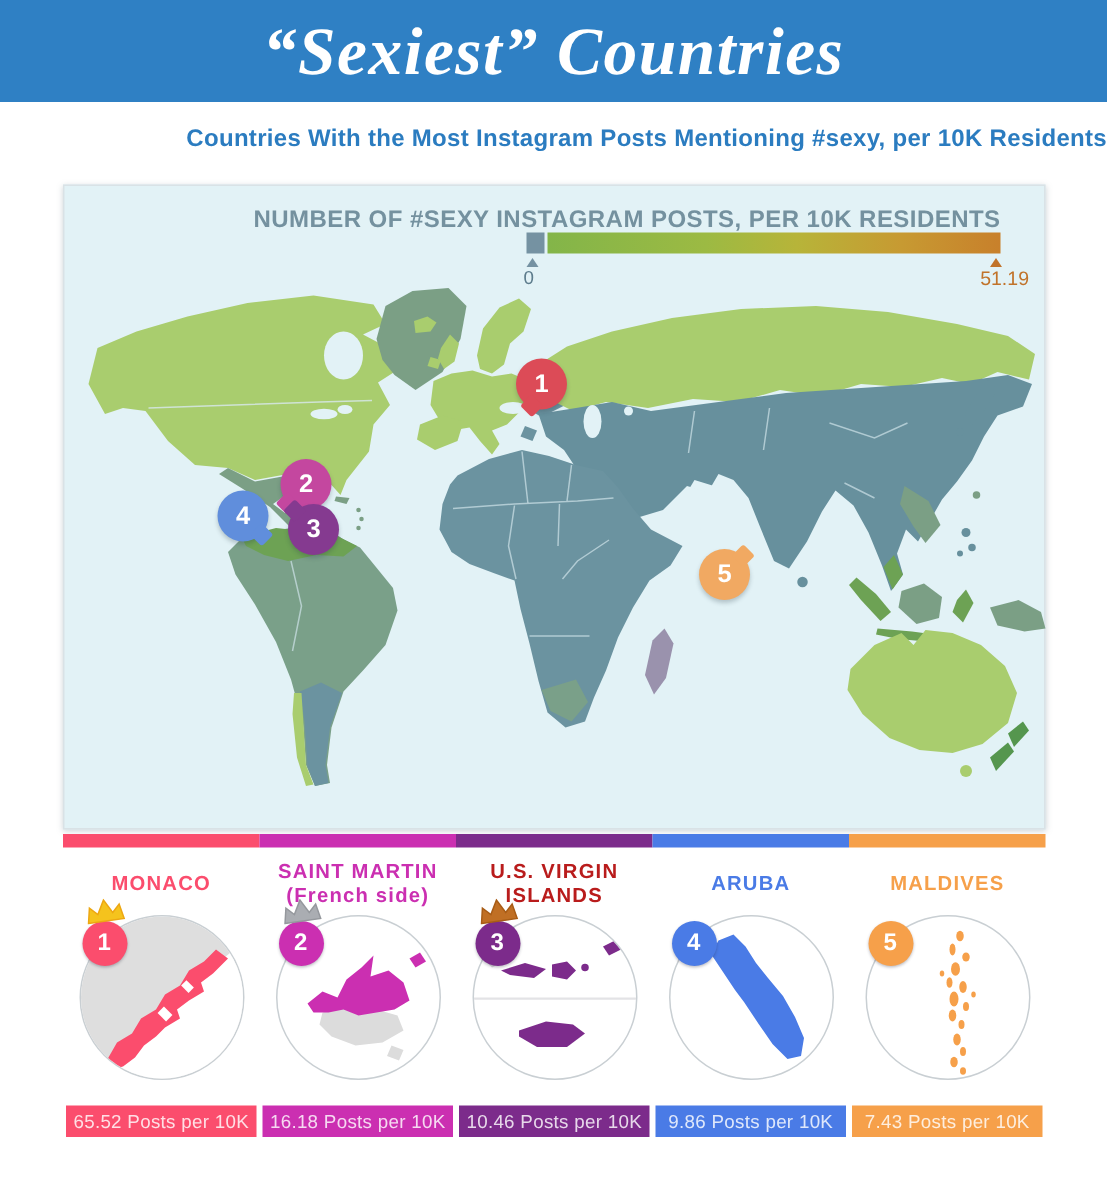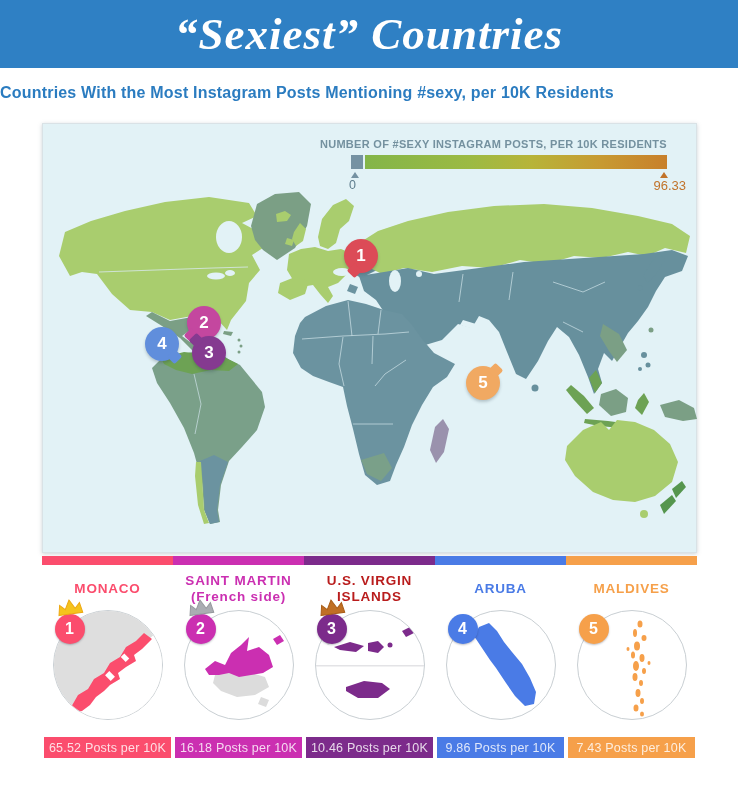--- a/index.html
+++ b/index.html
@@ -4,32 +4,32 @@
 <style>
   * { margin:0; padding:0; box-sizing:border-box; }
   body { background:#ffffff; font-family:"Liberation Sans", sans-serif; }
   .page { position:relative; width:738px; height:802px; background:#fff; overflow:hidden; }
 
   
   .header { position:absolute; left:0; top:0; width:738px; height:68px; background:#2f80c4;
             display:flex; align-items:center; justify-content:center; }
   .header-title { color:#ffffff; font-family:"Liberation Serif", serif; font-style:italic;
             font-weight:700; font-size:45px; letter-spacing:1px; }
-  .subtitle { position:absolute; left:0; top:84px; width:738px; text-align:left;
+  .subtitle { position:absolute; left:0; top:84px; width:738px; text-align:right;
             color:#2b7cc0; font-weight:700; font-size:16px; letter-spacing:0.2px; }
 
   
   .map-panel { position:absolute; left:42px; top:123px; width:655px; height:430px;
             background:#e2f2f6; border:1px solid #d9e2e6; box-shadow:0 1px 4px rgba(110,125,135,0.35); }
   .map-svg { position:absolute; left:0; top:0; }
 
   
   .legend { position:absolute; top:14px; right:29px; width:316px; height:52px; }
   .legend-title { position:absolute; right:0; top:0; white-space:nowrap; color:#74919f;
-            font-size:11px; font-weight:700; letter-spacing:0.3px; }
+            font-size:16px; font-weight:700; letter-spacing:0.3px; }
   .legend-bar { position:absolute; left:0; top:17px; width:316px; height:14px; display:flex; }
   .legend-sq { width:12px; height:14px; background:#7592a2; margin-right:2px; }
   .legend-grad { flex:1; height:14px;
             background:linear-gradient(90deg,#83b549 0%,#9cba43 35%,#b7b439 55%,#c79a32 78%,#c8802b 100%); }
   .tri { position:absolute; top:34px; width:0; height:0; border-left:4px solid transparent;
             border-right:4px solid transparent; }
   .tri-min { left:0; border-bottom:6px solid #7592a2; }
   .tri-max { right:-1px; border-bottom:6px solid #c1732a; }
   .legend-min { position:absolute; left:-2px; top:40px; color:#5e7d8d; font-size:12.5px; }
   .legend-max { position:absolute; right:-19px; top:40px; color:#c1732a; font-size:13px; font-weight:400; }
@@ -171,21 +171,21 @@
 
     <div class="legend">
       <div class="legend-title">NUMBER OF #SEXY INSTAGRAM POSTS, PER 10K RESIDENTS</div>
       <div class="legend-bar">
         <div class="legend-sq"></div>
         <div class="legend-grad"></div>
       </div>
       <div class="tri tri-min"></div>
       <div class="tri tri-max"></div>
       <div class="legend-min">0</div>
-      <div class="legend-max">96.33</div>
+      <div class="legend-max">51.19</div>
     </div>
 
     <div class="bubble m1 tail-b" style="left:301px; top:115px;">1</div>
     <div class="bubble m2 tail-bl" style="left:144px; top:182px;">2</div>
     <div class="bubble m3 tail-tl" style="left:149px; top:212px;">3</div>
     <div class="bubble m4 tail-br" style="left:102px; top:203px;">4</div>
     <div class="bubble m5 tail-tr" style="left:423px; top:242px;">5</div>
   </div>
 
   <div class="stripe">

